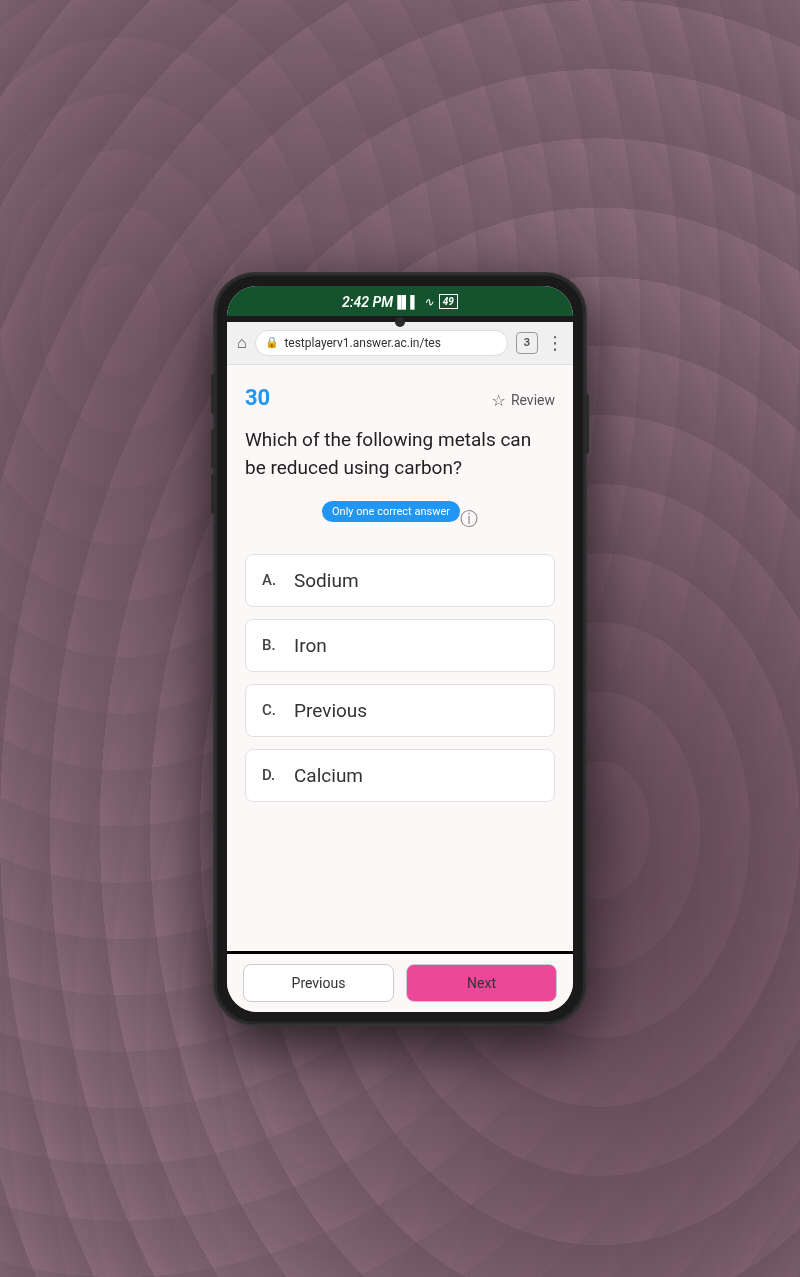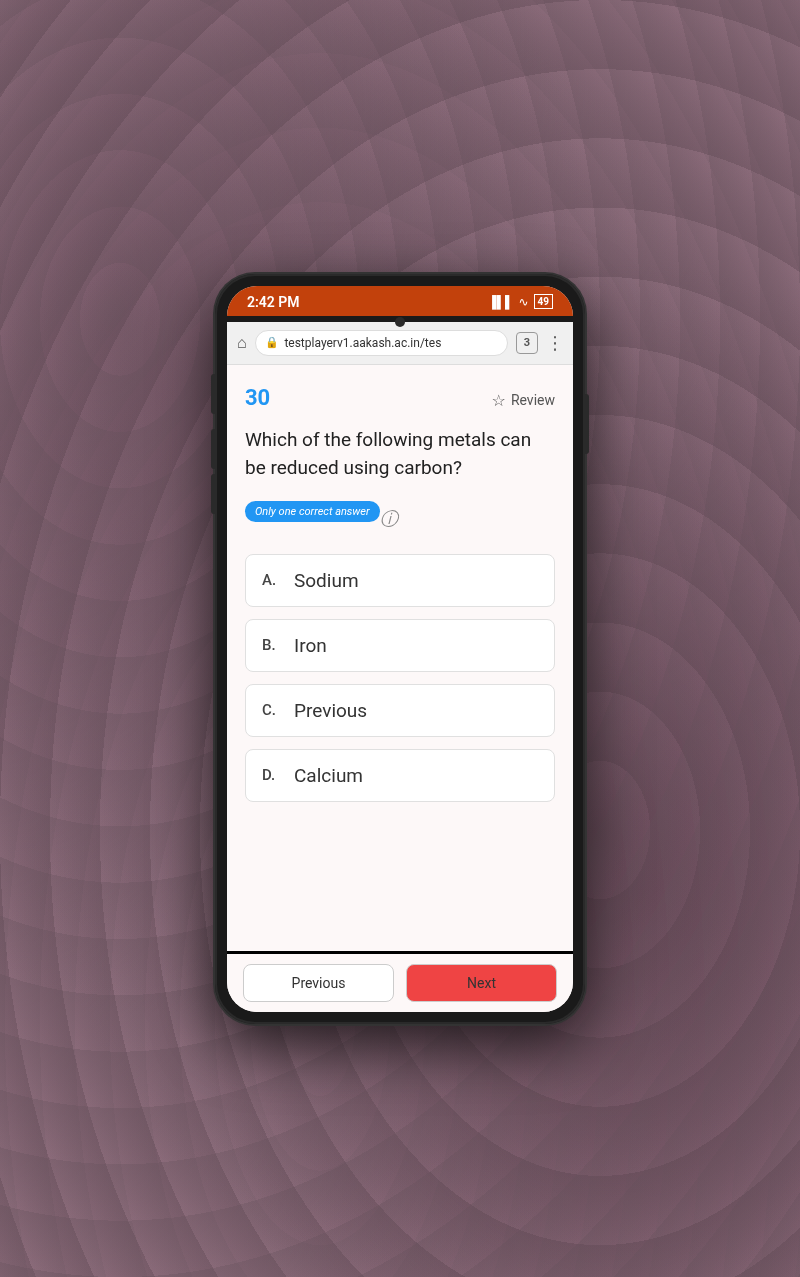--- a/index.html
+++ b/index.html
@@ -82,26 +82,27 @@
       bottom: 12px;
       background: #f5f0f0;
       border-radius: 30px;
       overflow: hidden;
       display: flex;
       flex-direction: column;
     }
 
     
     .status-bar {
-      background: #c2410c;
+      background: #14532d;
       padding: 8px 20px 6px;
       display: flex;
       align-items: center;
-      justify-content: space-between;
+      justify-content: center;
       flex-shrink: 0;
+      font-style: italic;
     }
 
     .status-time {
       color: white;
       font-size: 14px;
       font-weight: 600;
     }
 
     .status-icons {
       display: flex;
@@ -309,21 +310,21 @@
       border-radius: 8px;
       padding: 10px;
       background: white;
       text-align: center;
       font-size: 14px;
       color: #333;
       cursor: pointer;
     }
 
     .nav-btn.next {
-      background: #ef4444;
+      background: #ec4899;
     }
   </style>
 </head>
 <body>
 
 <div class="phone-wrapper">
   <div class="phone-body">
     <div class="phone-screen">
 
       <div class="status-bar">
@@ -336,39 +337,39 @@
       </div>
 
       <div class="notch-area">
         <div class="camera-dot"></div>
       </div>
 
       <div class="browser-bar">
         <span class="home-icon">⌂</span>
         <div class="url-bar">
           <span class="lock-icon">🔒</span>
-          <span class="url-text">testplayerv1.aakash.ac.in/tes</span>
+          <span class="url-text">testplayerv1.answer.ac.in/tes</span>
         </div>
         <div class="tab-count">3</div>
         <span class="more-icon">⋮</span>
       </div>
 
       <div class="content-area">
 
         <div class="question-header">
           <span class="question-number">30</span>
           <div class="review-btn">
             <span class="star-icon">☆</span>
             <span>Review</span>
           </div>
         </div>
 
         <p class="question-text">Which of the following metals can be reduced using carbon?</p>
 
-        <div style="display:flex; align-items:center; justify-content:flex-start; margin-bottom:16px;font-style:italic;">
+        <div style="display:flex; align-items:center; justify-content:center; margin-bottom:16px;">
           <span class="answer-type-badge">Only one correct answer</span>
           <span class="info-icon-wrap">ⓘ</span>
         </div>
 
         <div class="options-list">
           <div class="option-item">
             <span class="option-letter">A.</span>
             <span class="option-text">Sodium</span>
           </div>
           <div class="option-item">

